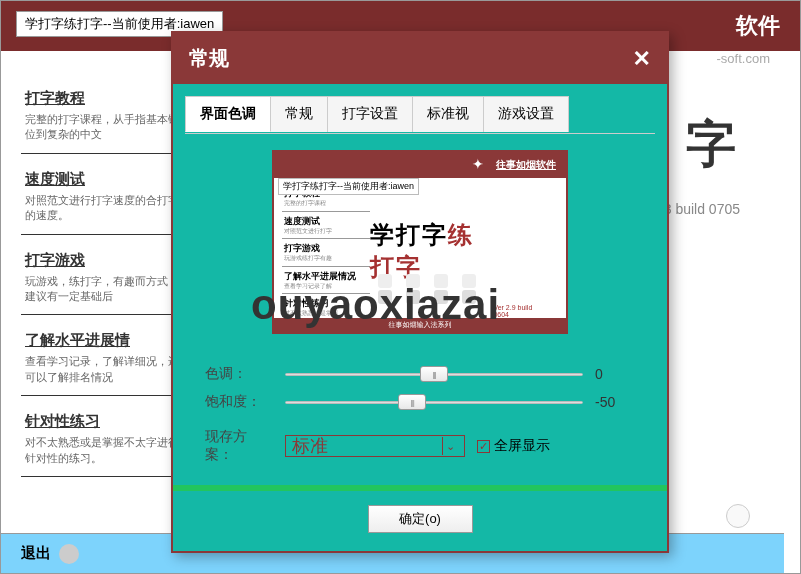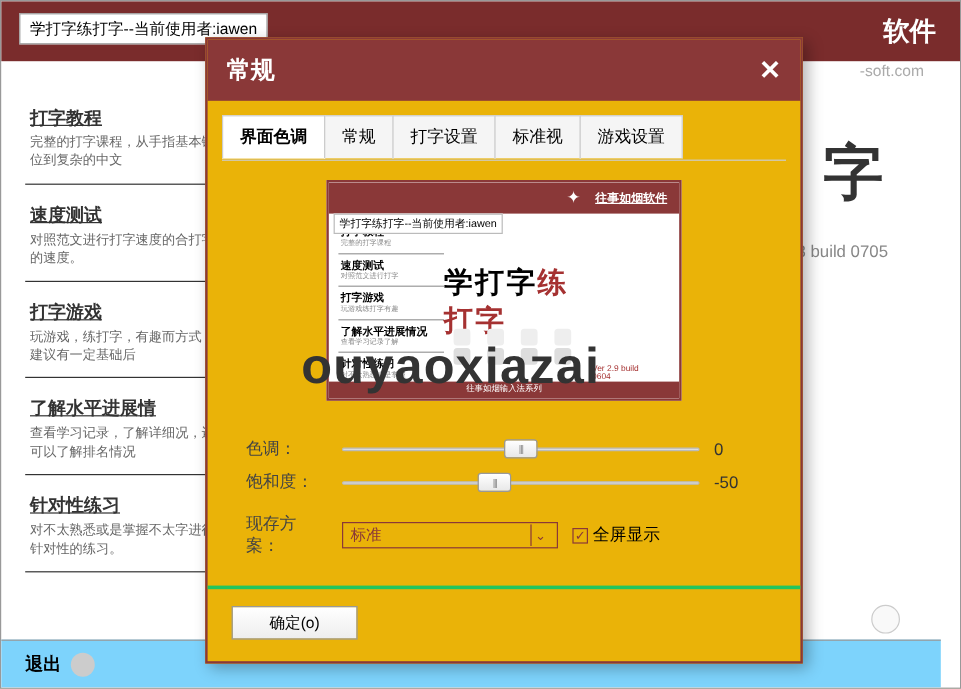--- a/index.html
+++ b/index.html
@@ -20,21 +20,21 @@
 .sidebar-item .desc { font-size: 11px; color: #666; line-height: 1.4; margin-top: 4px; }
 
 .bg-footer { position: absolute; bottom: 0; left: 0; right: 16px; height: 40px; background: #7dd3fc; border-top: 1px solid #999; display: flex; align-items: center; padding: 0 20px; }
 .exit-btn { font-size: 15px; font-weight: bold; display: flex; align-items: center; gap: 8px; }
 .exit-icon { width: 20px; height: 20px; background: #ccc; border-radius: 50%; display: inline-block; }
 .sound-icon { width: 24px; height: 24px; background: #f9f9f9; border: 1px solid #ccc; border-radius: 50%; position: absolute; right: 50px; bottom: 45px; }
 
 .watermark { position: absolute; top: 280px; left: 250px; font-size: 42px; font-weight: bold; color: #333; z-index: 20; letter-spacing: 1px; pointer-events: none; }
 
 
-.modal { position: absolute; left: 170px; top: 30px; width: 498px; height: 522px; border: 2px solid #8a3838; background: #eab308; box-shadow: 4px 4px 12px rgba(0,0,0,0.3); z-index: 10; display: flex; flex-direction: column; }
+.modal { position: absolute; left: 170px; top: 30px; width: 498px; height: 522px; border: 2px solid #8a3838; background: #14b8a6; box-shadow: 4px 4px 12px rgba(0,0,0,0.3); z-index: 10; display: flex; flex-direction: column; }
 .modal-header { background: #8a3838; color: #fff; padding: 12px 16px; display: flex; justify-content: space-between; align-items: center; font-size: 20px; font-weight: bold; }
 .close-x { font-size: 22px; cursor: pointer; color: #fff; }
 
 .tabs { display: flex; padding: 12px 12px 0; gap: 0; border-bottom: 1px solid transparent; }
 .tab { padding: 8px 14px; font-size: 14px; border: 1px solid #ccc; background: #f5f5f5; cursor: pointer; border-bottom: none; margin-right: -1px; }
 .tab.active { background: #fff; border-bottom: 1px solid #fff; position: relative; z-index: 2; font-weight: bold; }
 .tab-content-wrap { border-top: 1px solid #ccc; margin: 0 12px; padding-top: 16px; flex: 1; }
 
 .preview-box { width: 296px; height: 184px; border: 2px solid #8a3838; margin: 0 auto 30px; background: #fff; position: relative; overflow: hidden; }
 .pv-header { height: 26px; background: #8a3838; display: flex; align-items: center; justify-content: flex-end; padding: 0 10px; }
@@ -58,27 +58,27 @@
 
 .form-row { display: flex; align-items: center; margin: 8px 20px; gap: 12px; font-size: 14px; }
 .form-label { width: 68px; text-align: left; color: #444; }
 .slider { flex: 1; height: 20px; position: relative; }
 .slider-track { position: absolute; top: 9px; left: 0; right: 0; height: 3px; background: #ddd; border: 1px solid #bbb; border-radius: 2px; }
 .slider-thumb { position: absolute; width: 28px; height: 16px; background: linear-gradient(#fff,#e8e8e8); border: 1px solid #999; border-radius: 3px; top: 2px; display: flex; align-items: center; justify-content: center; }
 .slider-thumb::before { content: "|||"; font-size: 8px; color: #888; letter-spacing: -1px; }
 .slider-val { width: 40px; text-align: left; color: #333; }
 
 .select-box { width: 180px; height: 22px; border: 1px solid #8a3838; display: flex; align-items: center; padding: 0 6px; position: relative; cursor: pointer; }
-.select-text { flex: 1; color: #8a3838; font-size: 13px; }
+.select-text { flex: 1; color: #8a3838; font-size: 18px; }
 .select-arrow { width: 16px; height: 18px; border-left: 1px solid #8a3838; display: flex; align-items: center; justify-content: center; color: #8a3838; font-size: 11px; }
 
 .checkbox-wrap { display: flex; align-items: center; gap: 4px; cursor: pointer; }
 .checkbox-box { width: 13px; height: 13px; border: 1px solid #8a3838; display: flex; align-items: center; justify-content: center; font-size: 11px; color: #8a3838; }
 
-.modal-footer { margin-top: auto; padding: 14px 20px 18px; display: flex; justify-content: space-between; gap: 20px; border-top: 3px solid #22c55e; }
+.modal-footer { margin-top: auto; padding: 14px 20px 18px; display: flex; justify-content: center; gap: 20px; border-top: 6px solid #22c55e; }
 .dlg-btn { width: 105px; height: 28px; border: 1px solid #999; background: linear-gradient(#fff,#eee); font-size: 13px; cursor: pointer; display: flex; align-items: center; justify-content: center; }
 </style>
 </head>
 <body>
 
 <div class="bg-title-tab">学打字练打字--当前使用者:iawen</div>
 <div class="bg-header">
   <div></div>
   <div class="bg-header-right">软件</div>
 </div>

